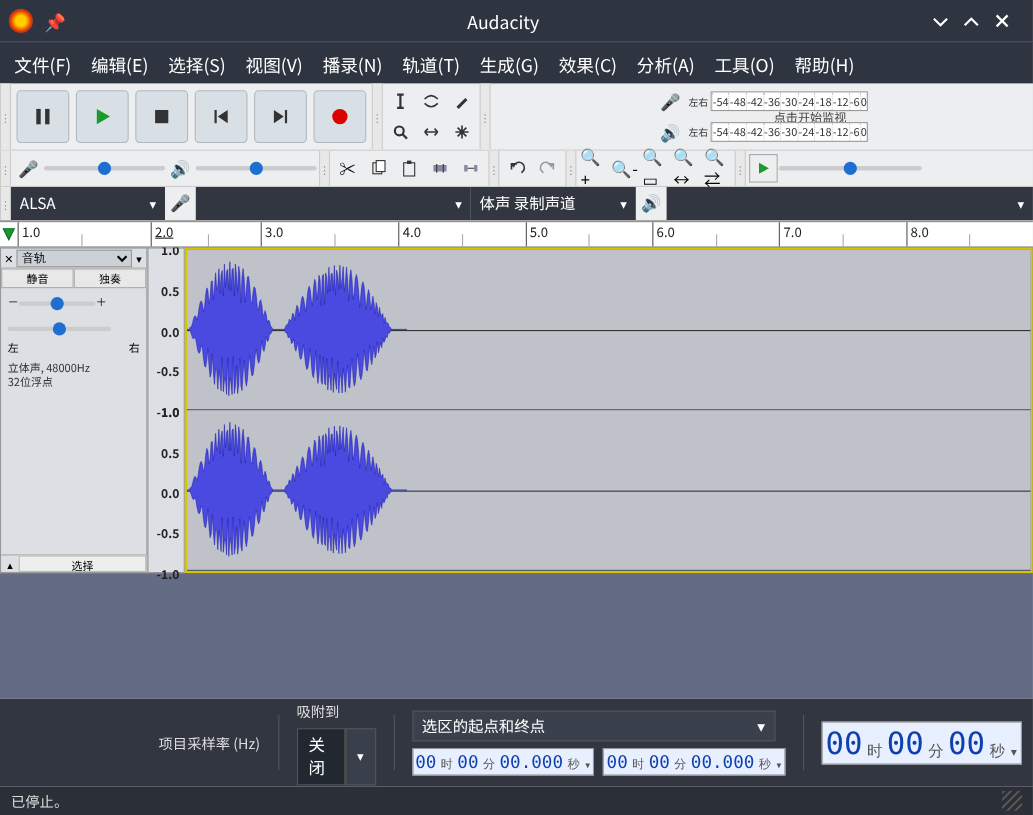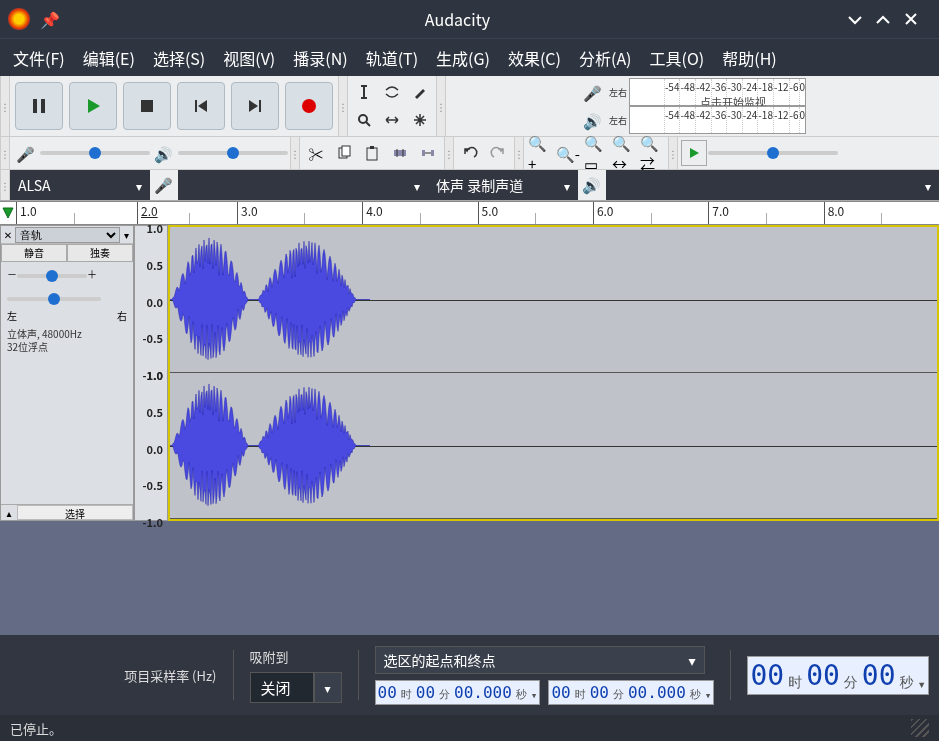--- a/index.html
+++ b/index.html
@@ -49,23 +49,22 @@
   font-size: 18px; cursor: pointer;
 }
 .tbtn.rec { color: #d00; }
 .sbtn {
   width: 26px; height: 26px; margin: 1px;
   display: flex; align-items: center; justify-content: center;
   border: 1px solid transparent; cursor: pointer; font-size: 15px;
   background:#eceef0;
 }
 .meter {
-  height: 28px; background: #fff; border: 1px solid #999; position: relative;
+  height: 18px; background: #fff; border: 1px solid #999; position: relative;
   font-size: 10px;
-  padding-left: 34px;
 }
 .meter .ticks { display:flex; height:100%; position:relative;}
 .meter .tk { flex:1; text-align:center; font-size:10px; color:#333; border-left:1px dotted #ccc;}
 .meter .hint { position:absolute; left:40%; top:15px; color:#444; font-size:11px;}
 .lrlab { font-size:9px; line-height:9px; color:#333; padding:0 2px;}
 .slider {
   -webkit-appearance: none; width: 110px; height: 4px; background: #ccc; border-radius:2px;
 }
 .slider::-webkit-slider-thumb { -webkit-appearance:none; width:12px;height:12px;border-radius:6px;background:#1f6fd0;}
 .dropdown {
@@ -472,21 +471,21 @@
 </div>
 
 <div class="bottombar">
   <div class="bbg">
     <div class="bblabel">项目采样率 (Hz)</div>
   </div>
   <div class="sep"></div>
   <div class="bbg">
     <div class="bblabel">吸附到</div>
     <div class="stepper">
-      <div class="val" style="width:64px;">关闭</div>
+      <div class="val" style="width:44px;">关闭</div>
       <div class="go">▾</div>
     </div>
   </div>
   <div class="sep"></div>
   <div class="bbg">
     <div class="seldrop">
       <span>选区的起点和终点</span>
         <span>▾</span>
     </div>
     <div style="display:flex;gap:8px;">

